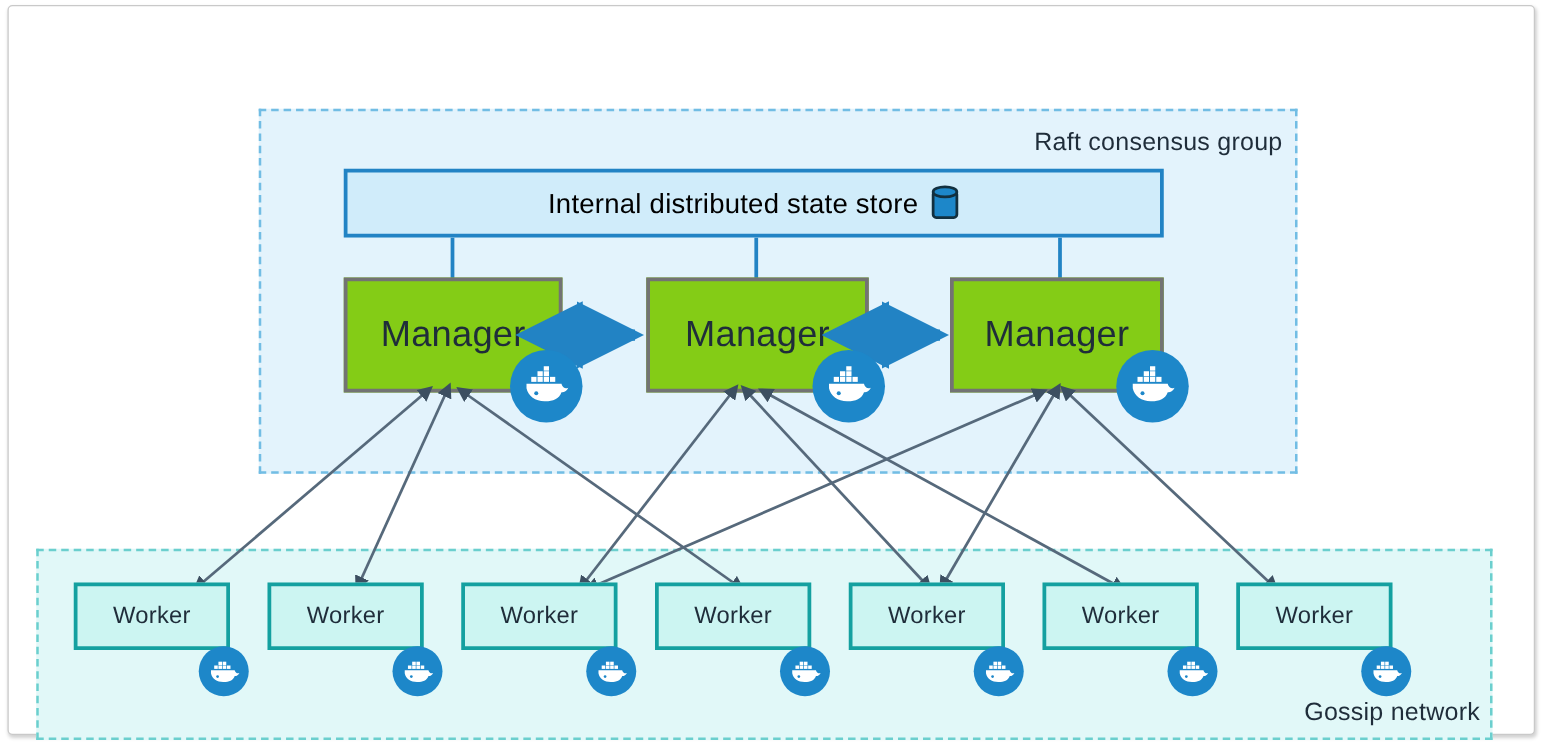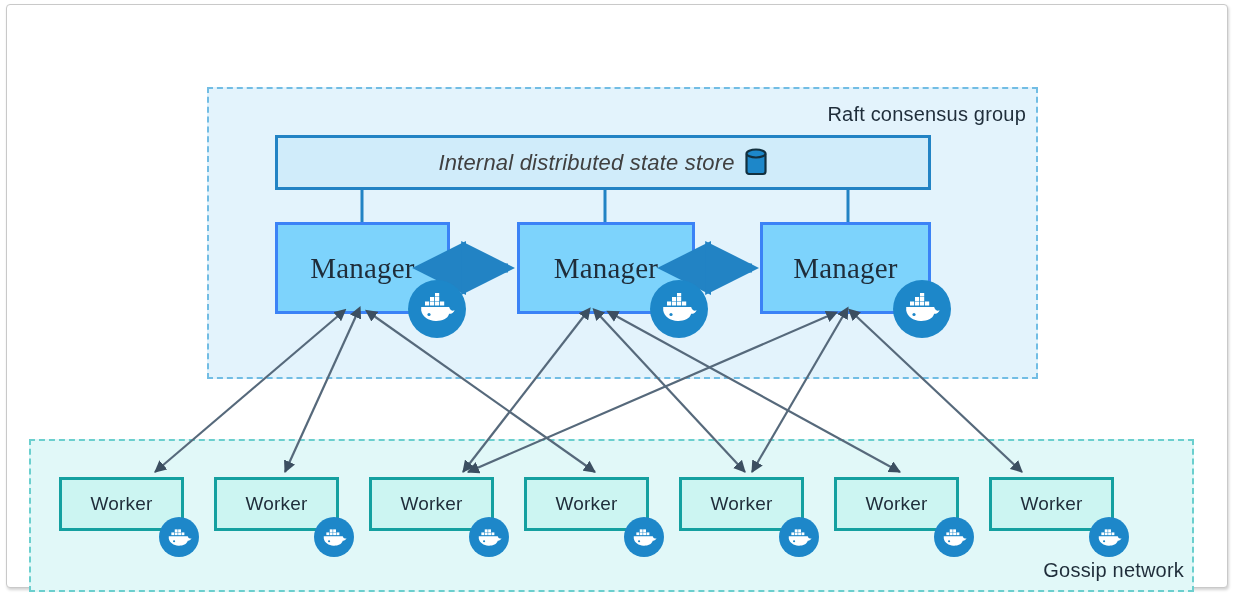--- a/index.html
+++ b/index.html
@@ -78,53 +78,51 @@
     background: #d0ecfa;
     border: 3px solid #2283c4;
     box-sizing: border-box;
     display: flex;
     align-items: center;
     justify-content: center;
     gap: 9px;
   }
   #state-store .ss-text {
     font-size: 22px;
-    color: #404040;
+    color: #000000;
     letter-spacing: 0.2px;
-    font-style: italic;
   }
   .db-icon { display: block; }
 
   
   .manager-box {
     position: absolute;
     top: 178px;
     width: 175px;
     height: 92px;
-    background: #7dd3fc;
-    border: 3px solid #3b82f6;
+    background: #84cc16;
+    border: 3px solid #737373;
     box-sizing: border-box;
     display: flex;
     align-items: center;
     justify-content: center;
-    font-family: Liberation Serif, serif;
   }
   .manager-box .m-text {
     font-size: 29px;
     color: #1f2d3a;
     letter-spacing: 0.2px;
   }
   #manager-0 { left: 275px; }
   #manager-1 { left: 517px; width: 178px; }
   #manager-2 { left: 760px; width: 171px; }
 
   
   .worker-box {
     position: absolute;
-    top: 433px;
+    top: 422px;
     width: 125px;
     height: 54px;
     background: #ccf5f2;
     border: 3px solid #14a0a0;
     box-sizing: border-box;
     display: flex;
     align-items: center;
     justify-content: center;
   }
   .worker-box .w-text {

